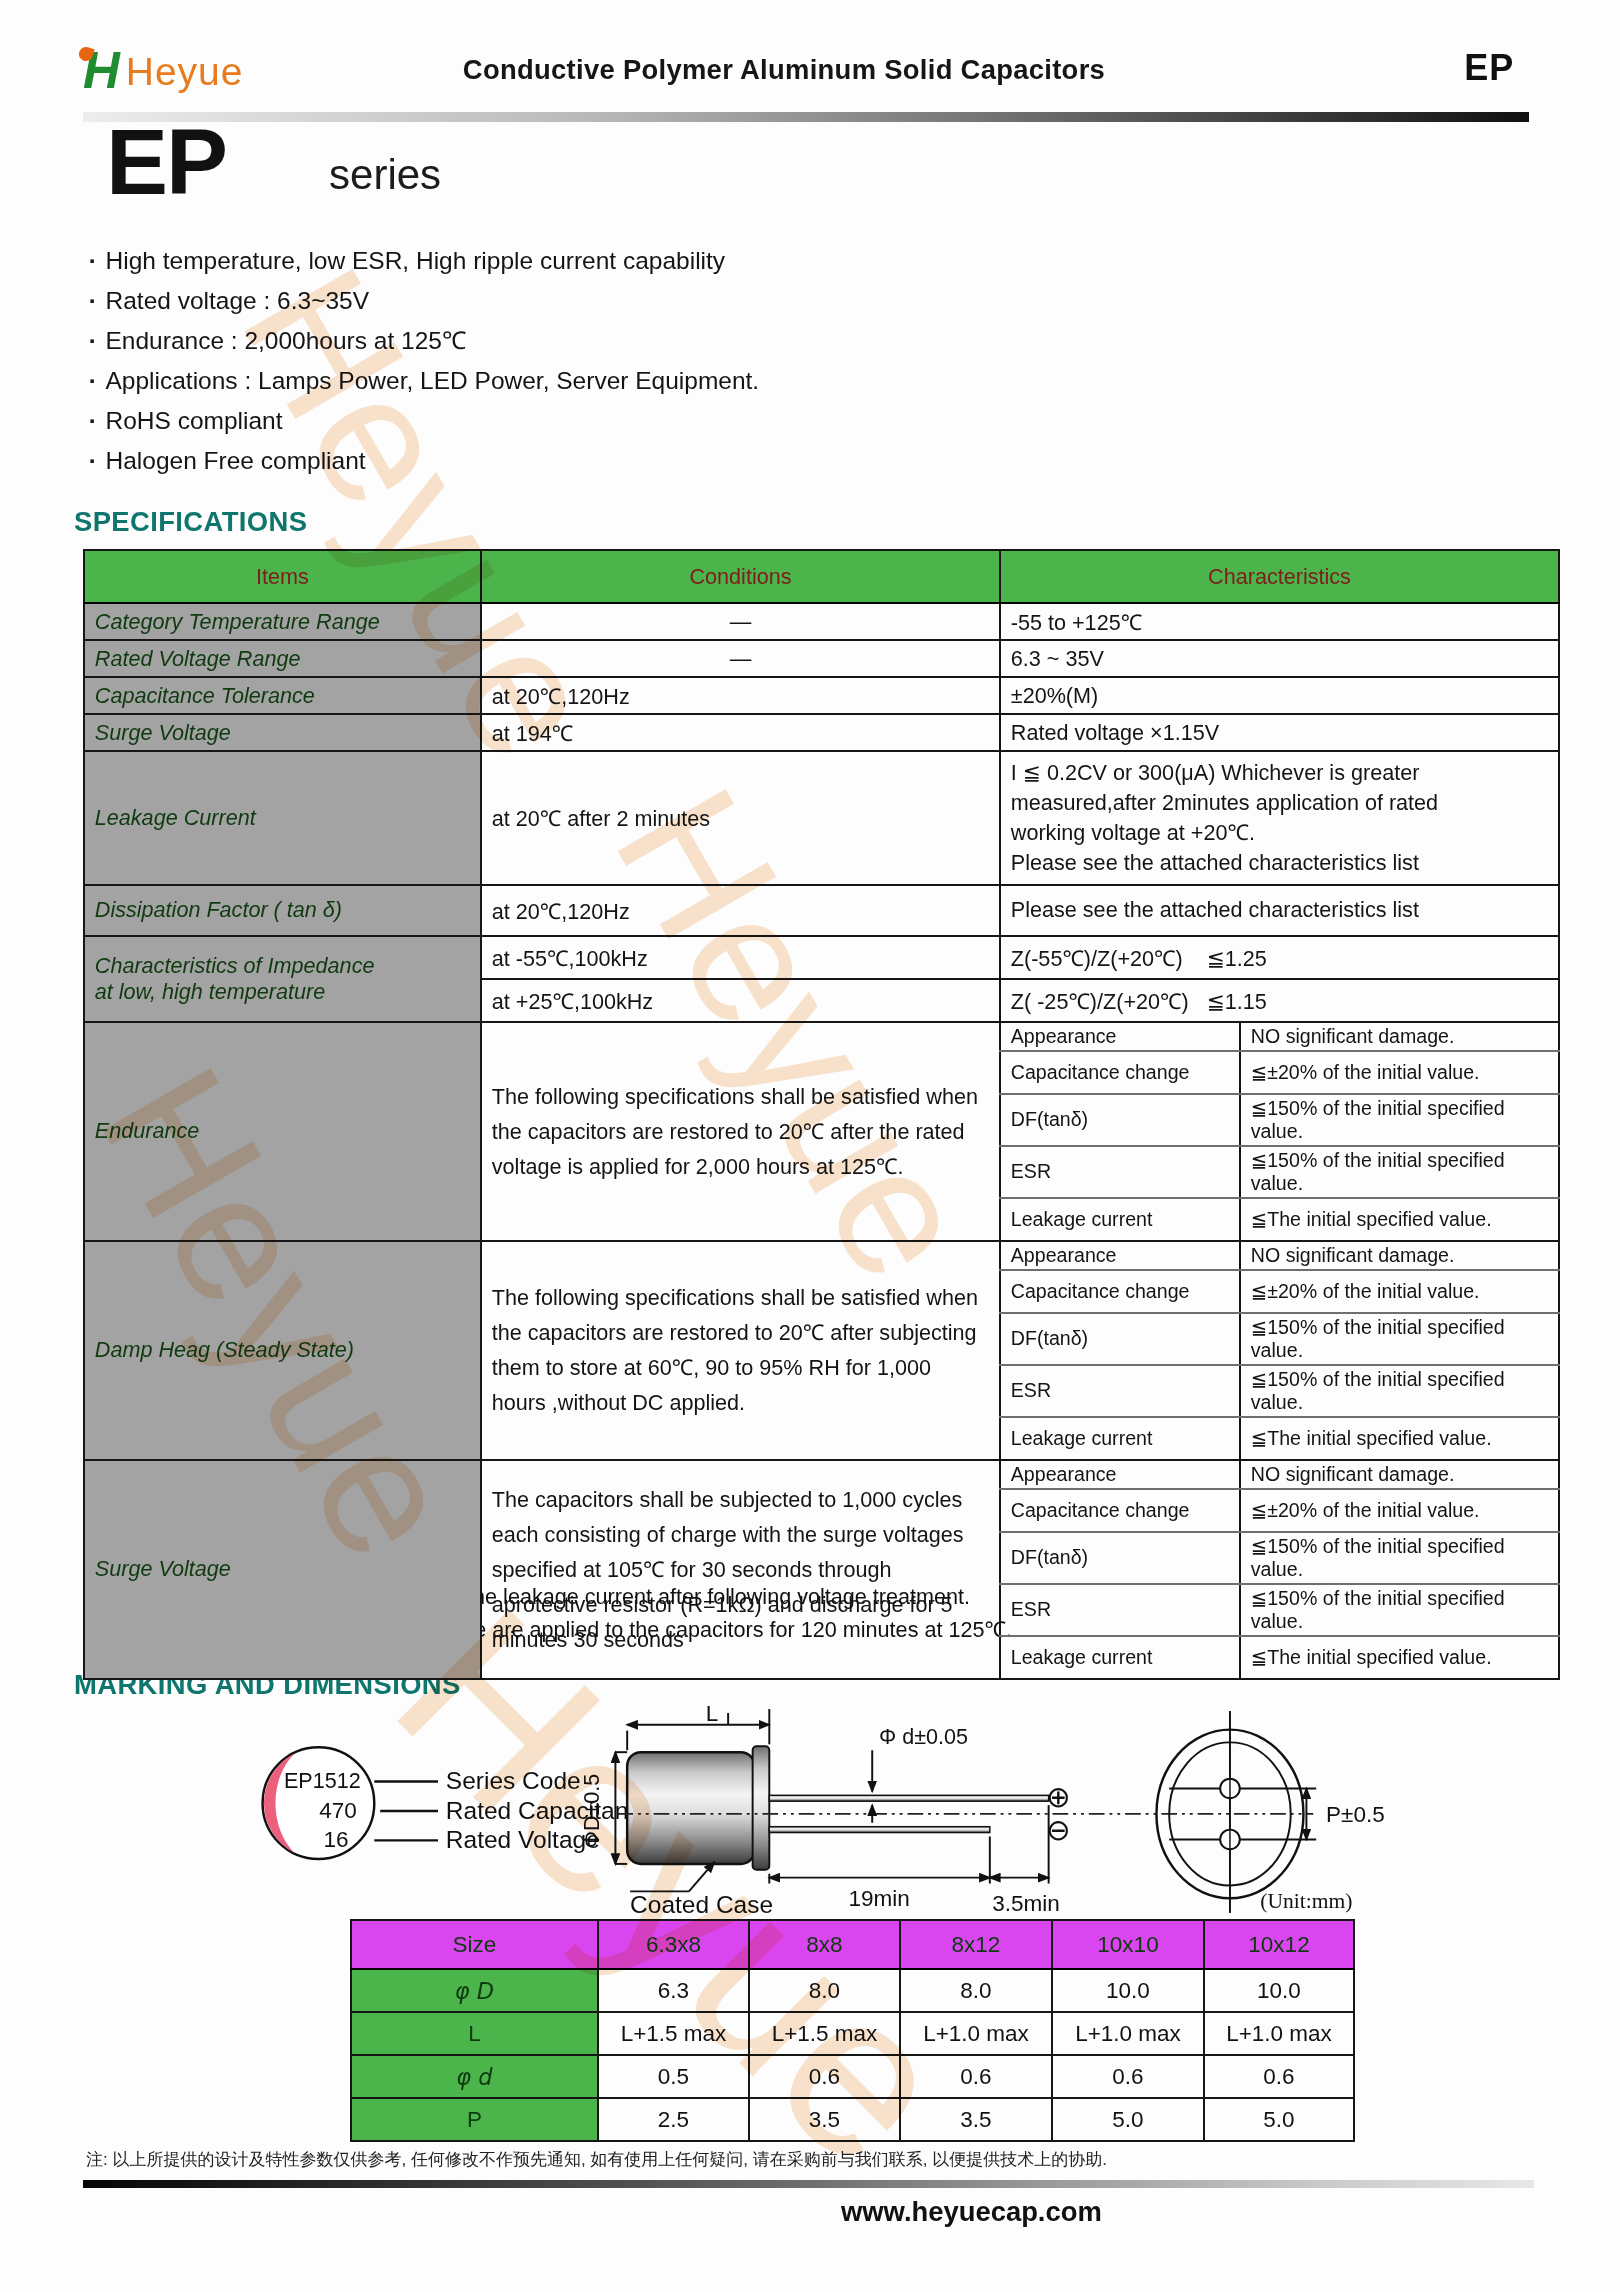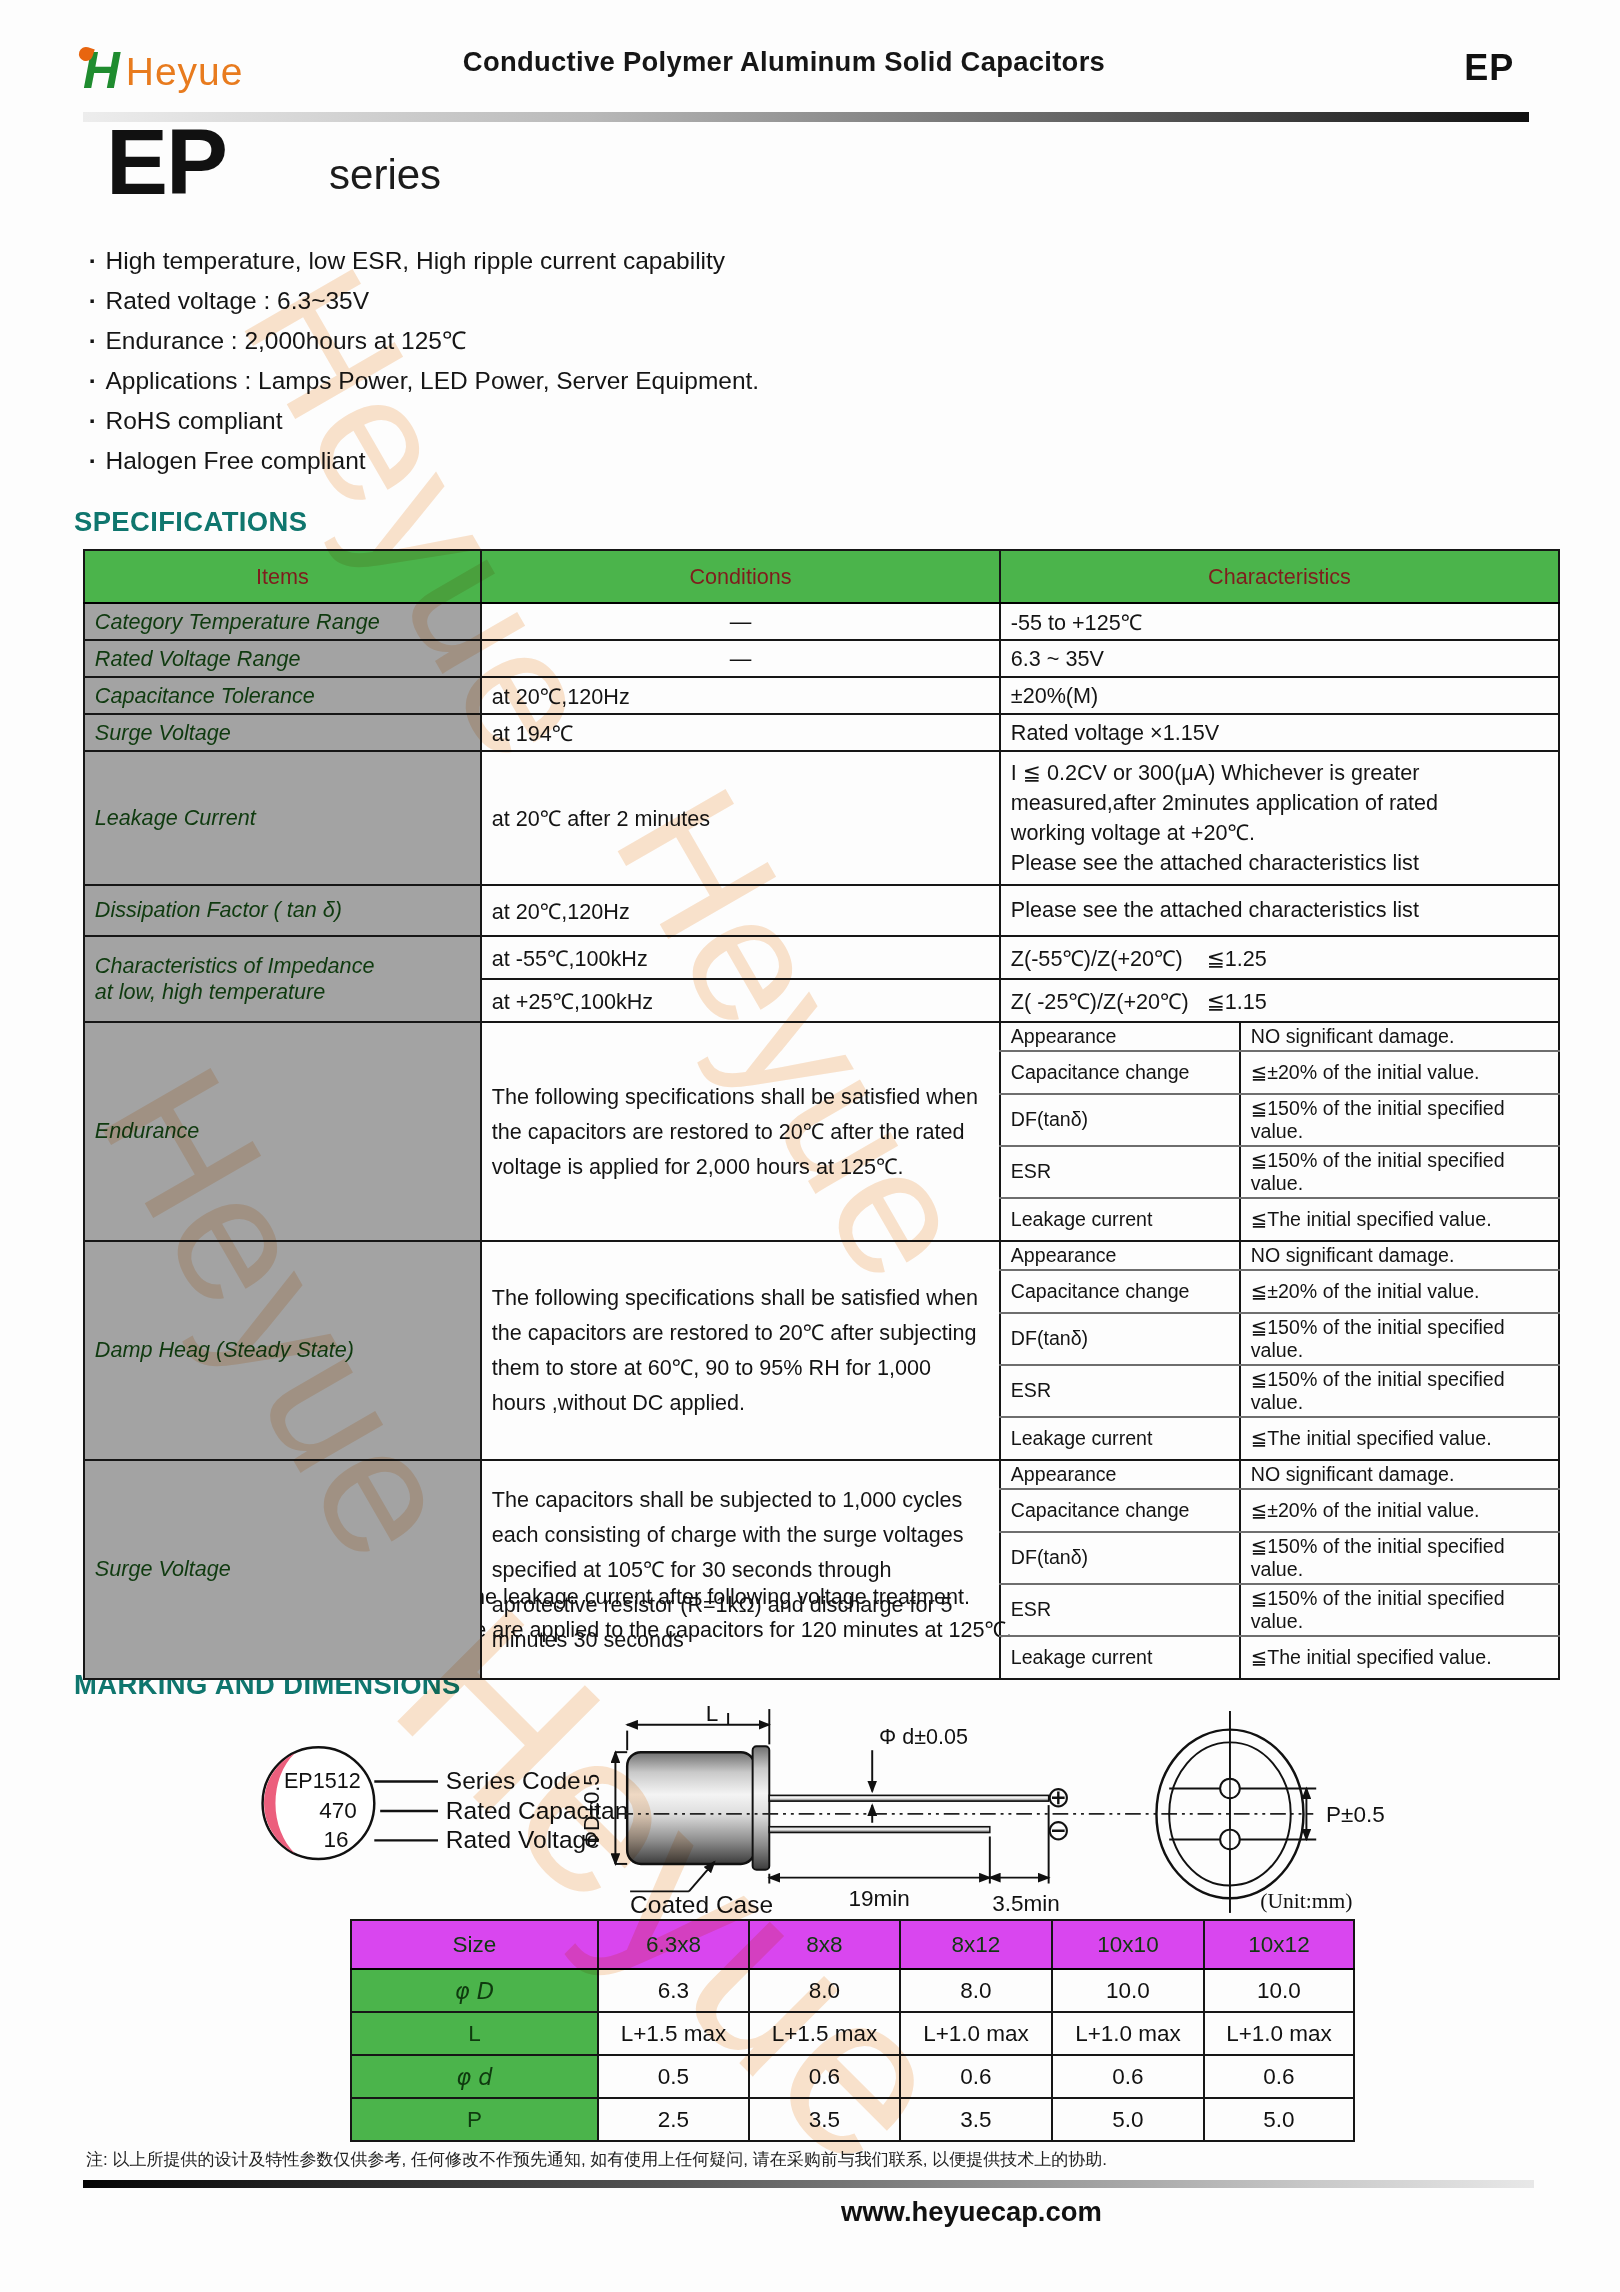--- a/index.html
+++ b/index.html
@@ -10,21 +10,21 @@
       transform-origin:left top;transform:rotate(60deg);pointer-events:none;z-index:6;
       mix-blend-mode:multiply;white-space:nowrap;}
   .wm.big{font-size:230px;transform:rotate(45deg);}
   
   .hdr{position:absolute;left:83px;top:39px;width:1446px;height:69px;z-index:2;}
   .logo{position:absolute;left:0;top:5.9px;display:flex;align-items:flex-start;}
   .logo-h{font-size:51px;font-weight:900;font-style:italic;color:#1f8c2f;line-height:51px;position:relative;}
   .logo-h .dot{position:absolute;left:-3.9px;top:2px;width:13.7px;height:13.7px;background:#e8650f;
                border-radius:6.9px 0 6.9px 6.9px;transform:rotate(18deg);}
   .logo-name{font-size:39px;color:#e87b1e;line-height:53px;margin-left:5.9px;letter-spacing:1px;}
-  .hdr-title{position:absolute;left:191px;right:235px;top:7px;text-align:center;
+  .hdr-title{position:absolute;left:191px;right:235px;top:15px;text-align:center;
              font-size:27.4px;font-weight:bold;color:#161616;letter-spacing:0.3px;}
   .hdr-code{position:absolute;right:14.7px;top:7.8px;font-size:36px;font-weight:800;letter-spacing:1px;}
   .hdr-rule{position:absolute;left:83px;top:112px;width:1446px;height:9.8px;z-index:2;
             background:linear-gradient(to right,#ededed,#b9b9b9 35%,#6d6d6d 65%,#101010);}
   
   .hero{position:absolute;left:106px;top:116px;display:flex;align-items:flex-end;z-index:2;}
   .hero-ep{font-size:93px;font-weight:800;letter-spacing:-2px;line-height:93px;}
   .hero-series{font-size:42px;color:#1c1c1c;margin:0 0 9.8px 103px;}
   
   .features{position:absolute;left:76px;top:237px;z-index:2;list-style:none;margin:4px;padding:0;}

